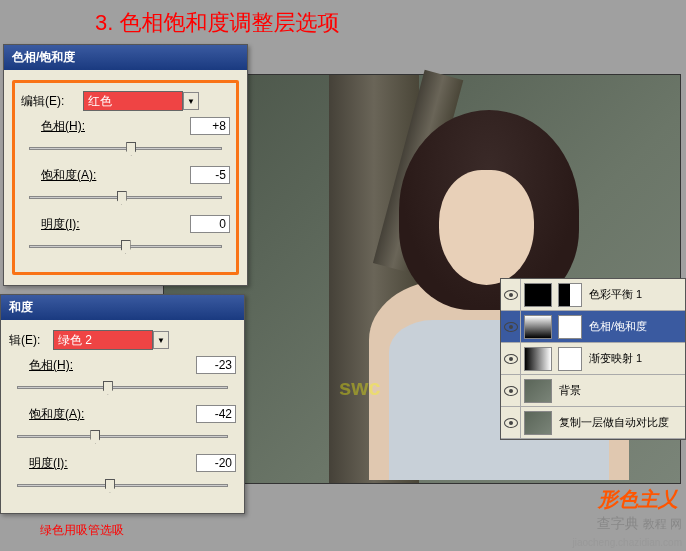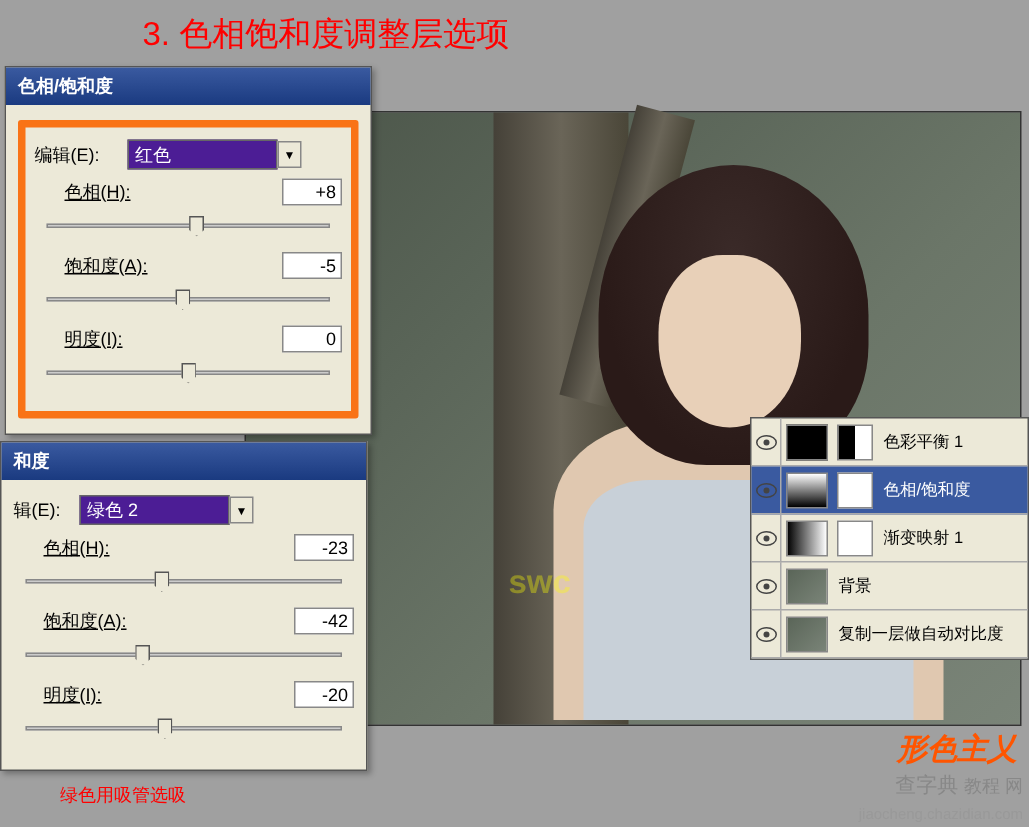--- a/index.html
+++ b/index.html
@@ -13,26 +13,26 @@
 .tree2 { position: absolute; left: 260px; top: 0; width: 40px; height: 200px; background: linear-gradient(90deg, #454138 0%, #6a6558 50%, #4a4638 100%); transform: rotate(15deg); transform-origin: top; }
 .person { position: absolute; left: 205px; top: 35px; width: 260px; height: 370px; }
 .hair { position: absolute; top: 0; left: 30px; width: 180px; height: 200px; background: radial-gradient(ellipse at 50% 30%, #3a2a28 0%, #2a1a18 70%); border-radius: 50% 50% 40% 40%; }
 .face { position: absolute; top: 60px; left: 70px; width: 95px; height: 115px; background: #e8d0b8; border-radius: 45% 45% 50% 50%; }
 .body-part { position: absolute; top: 170px; left: 0; width: 260px; height: 200px; background: #e0c8b0; border-radius: 30% 30% 0 0; }
 .shirt { position: absolute; top: 210px; left: 20px; width: 220px; height: 160px; background: #c8d0d8; border-radius: 20% 20% 0 0; }
 
 .dialog { position: absolute; background: #ece9d8; border: 1px solid #555; box-shadow: 2px 2px 4px rgba(0,0,0,0.3); font-size: 12px; }
 .titlebar { background: linear-gradient(180deg, #3a5aa0 0%, #1a3a80 100%); color: #fff; padding: 4px 8px; font-size: 12px; font-weight: bold; }
 .dialog-body { padding: 10px 8px; }
-.fieldset { border: 5px solid #f97316; border-radius: 2px; padding: 8px 6px 8px 6px; }
+.fieldset { border: 3px solid #f97316; border-radius: 2px; padding: 8px 6px 8px 6px; }
 
 .row { display: flex; align-items: center; margin-bottom: 6px; }
 .row-label { width: 58px; text-align: left; margin-right: 4px; }
 .select-wrap { display: flex; align-items: center; }
-.select { width: 100px; height: 20px; background: #4c1d95; color: #fff; border: 1px solid #666; display: flex; align-items: center; padding: 0 4px; justify-content: space-between; }
+.select { width: 100px; height: 20px; background: #ef4444; color: #fff; border: 1px solid #666; display: flex; align-items: center; padding: 0 4px; justify-content: space-between; }
 .select-arrow { width: 16px; height: 18px; background: #ece9d8; border: 1px solid #888; display: flex; align-items: center; justify-content: center; font-size: 8px; color: #000; }
 
 .slider-group { margin-bottom: 8px; }
 .slider-label-row { display: flex; align-items: center; justify-content: space-between; margin-bottom: 3px; padding-left: 20px; }
 .slider-label { font-size: 12px; text-decoration: underline; }
 .num-input { width: 40px; height: 18px; border: 1px solid #888; background: #fff; text-align: right; padding: 0 3px; font-size: 12px; }
 .slider-track { height: 20px; position: relative; display: flex; align-items: center; padding: 0 8px; }
 .track-line { flex: 1; height: 3px; background: #ccc; border: 1px solid #888; position: relative; }
 .slider-thumb { position: absolute; top: -6px; width: 10px; height: 14px; background: #ece9d8; border: 1px solid #555; transform: translateX(-50%); clip-path: polygon(0 0, 100% 0, 100% 70%, 50% 100%, 0 70%); }
 

